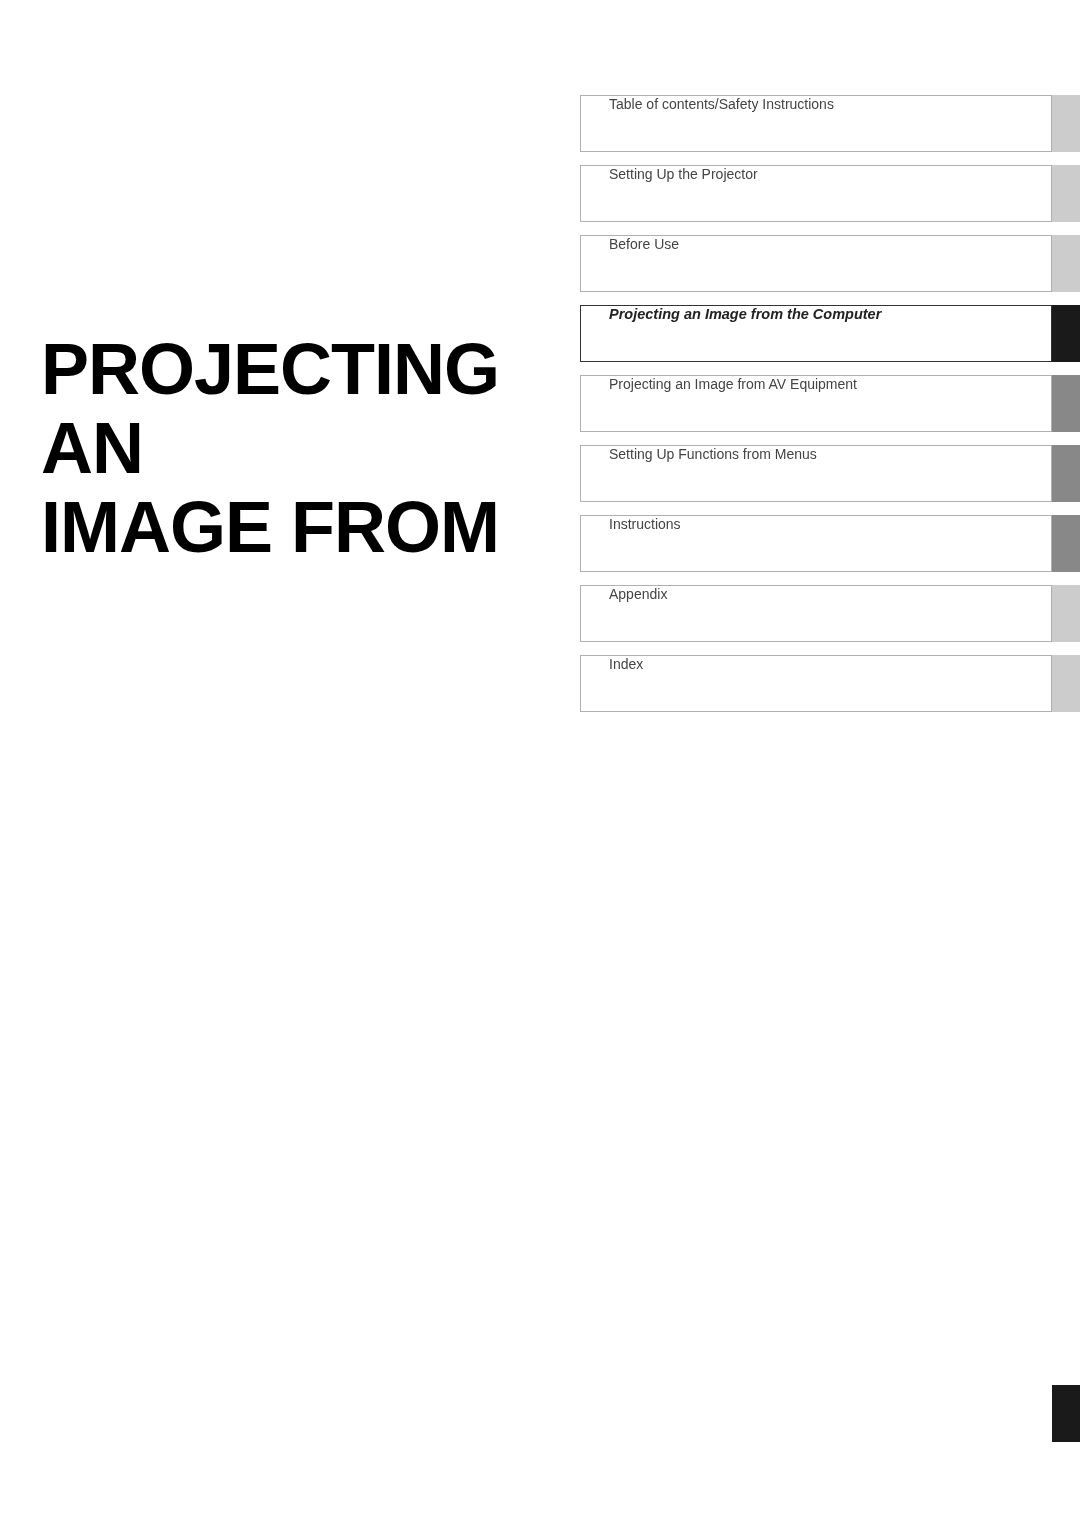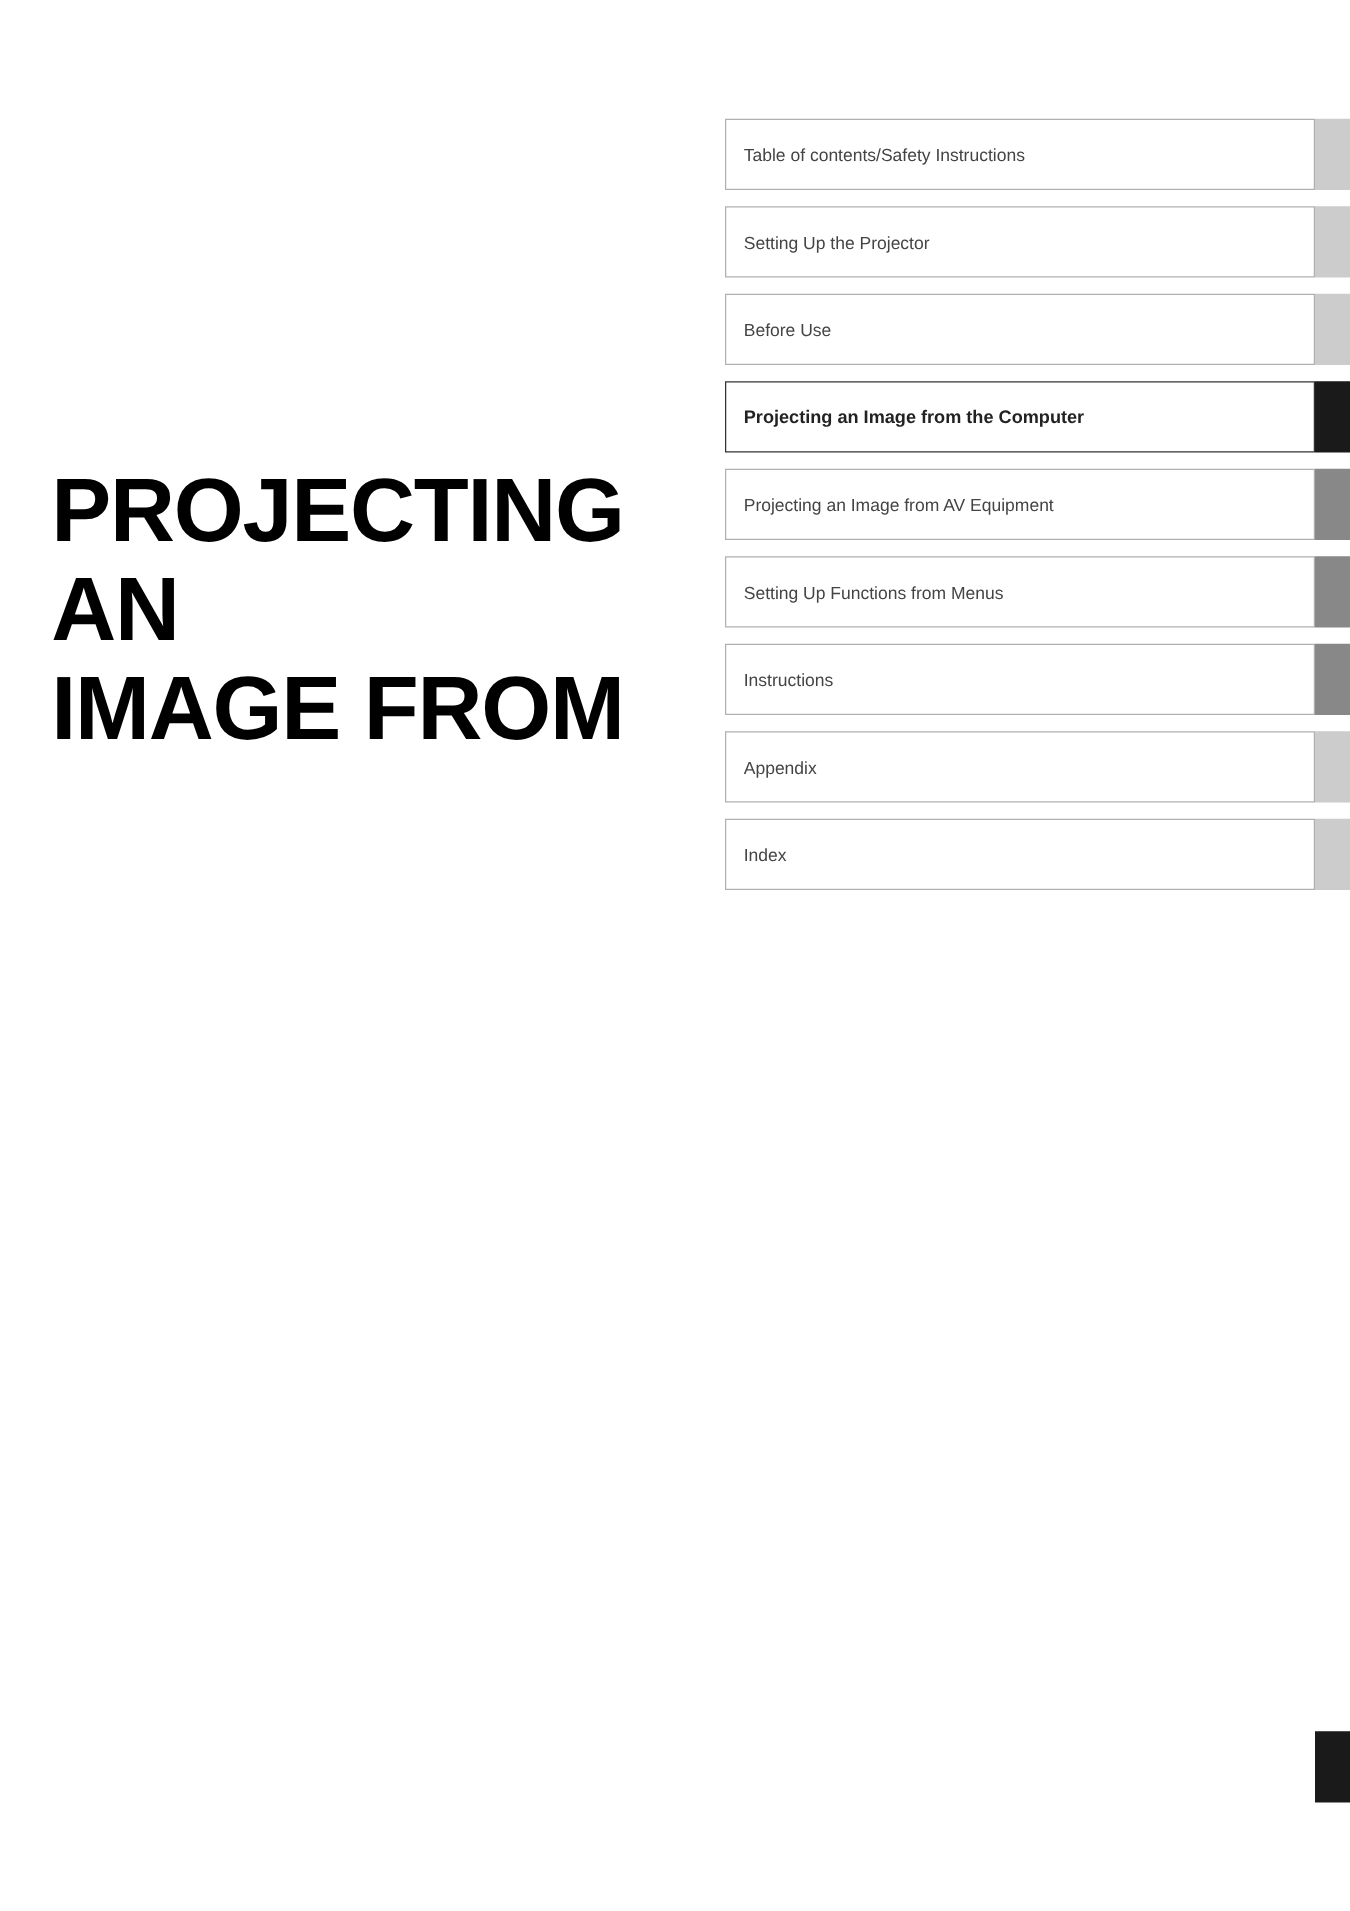--- a/index.html
+++ b/index.html
@@ -28,21 +28,20 @@
       position: absolute;
       left: 41px;
       top: 330px;
       width: 520px;
       font-size: 72px;
       font-weight: 900;
       line-height: 1.1;
       color: #000000;
       text-transform: uppercase;
       letter-spacing: -1px;
-      margin-top: 40px;
     }
 
     .nav-panel {
       position: absolute;
       right: 0;
       top: 95px;
       width: 500px;
       display: flex;
       flex-direction: column;
       gap: 0px;
@@ -56,27 +55,28 @@
       position: relative;
       cursor: pointer;
     }
 
     .nav-item-box {
       flex: 1;
       height: 57px;
       border: 1px solid #b0b0b0;
       background: #ffffff;
       display: flex;
-      align-items: center;
-      padding-left: 14px;
+      align-items: flex-start;
+      padding-left: 28px;
     }
 
     .nav-item-box.active {
       border: 1.5px solid #333333;
       background: #ffffff;
+      font-style: italic;
     }
 
     .nav-item-label {
       font-size: 14px;
       color: #444444;
       font-weight: normal;
     }
 
     .nav-item-label.active {
       font-size: 14.5px;

